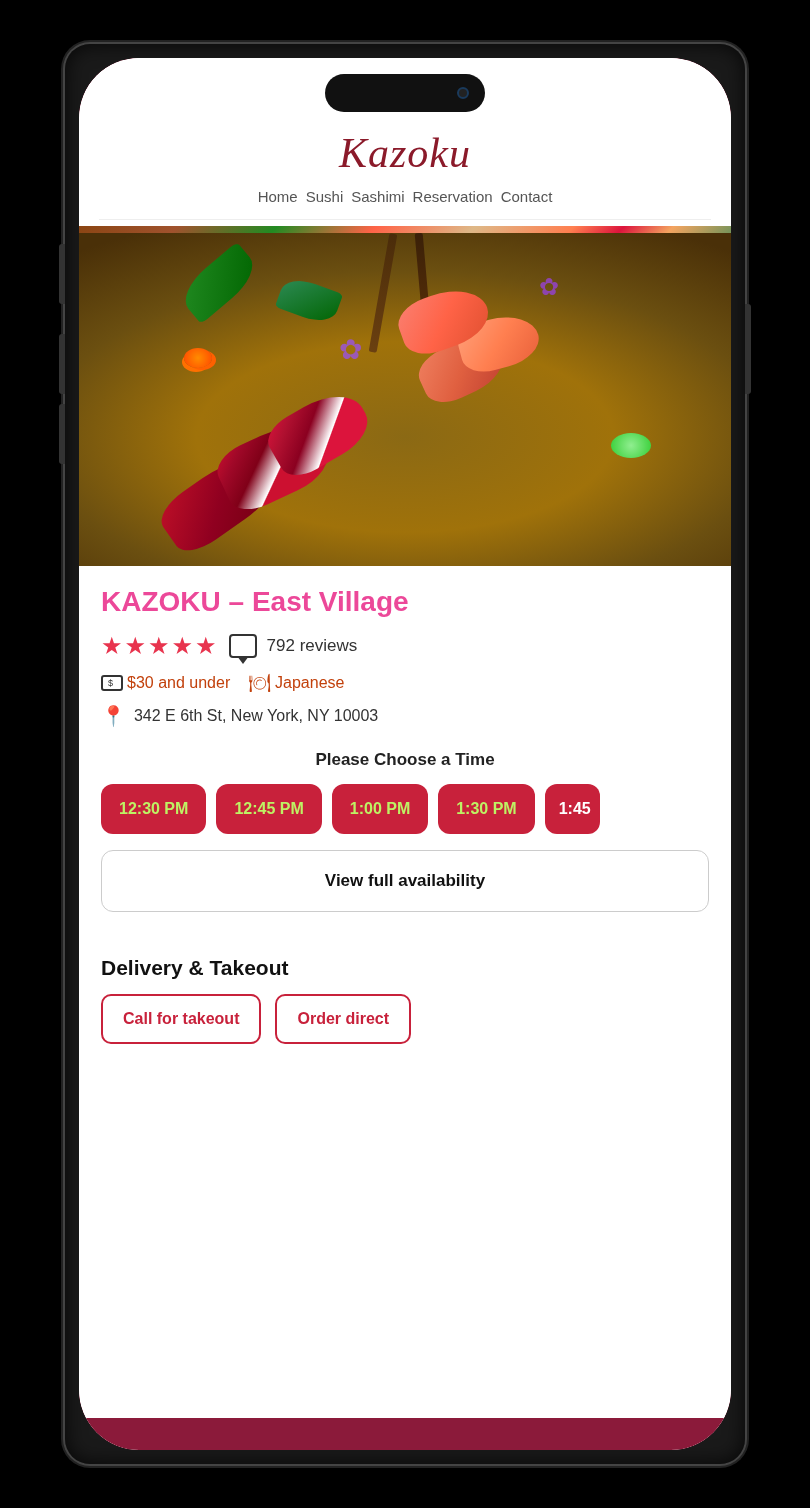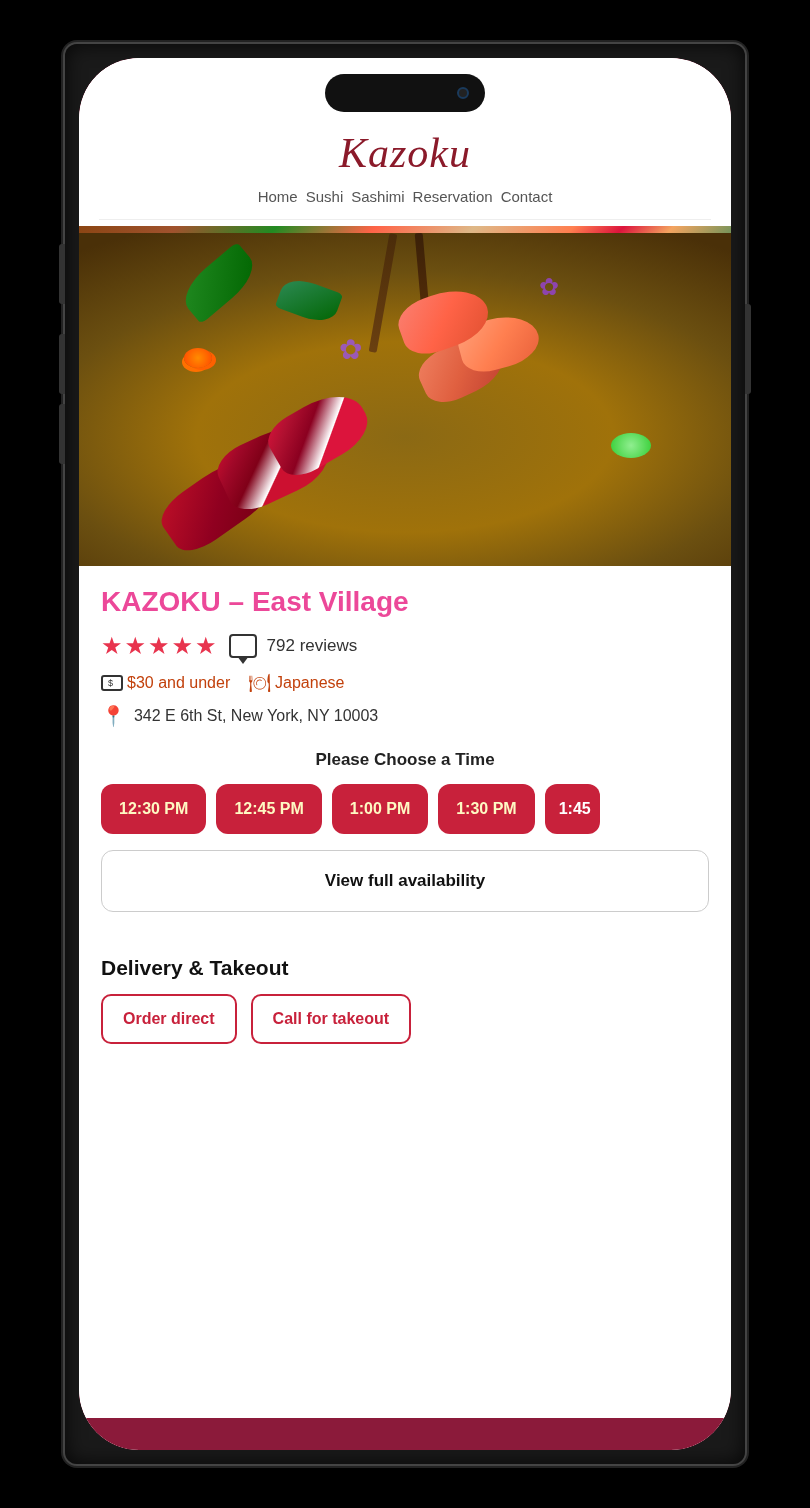--- a/index.html
+++ b/index.html
@@ -10,21 +10,21 @@
       justify-content: center;
       align-items: center;
       min-height: 100vh;
       font-family: -apple-system, BlinkMacSystemFont, 'Segoe UI', sans-serif;
     }
 
     .phone-outer {
       width: 680px;
       height: 1420px;
       background: #1a1a1a;
-      border-radius: 12px;
+      border-radius: 25px;
       padding: 14px;
       box-shadow:
         0 0 0 2px #444,
         0 0 0 4px #222,
         inset 0 0 20px rgba(0,0,0,0.8);
       position: relative;
     }
 
     
     .phone-outer::before {
@@ -318,21 +318,21 @@
 
     .time-slots {
       display: flex;
       gap: 10px;
       overflow-x: hidden;
       margin-bottom: 16px;
     }
 
     .time-slot {
       background: #c8213b;
-      color: #fef9c3;
+      color: #bef264;
       border: none;
       border-radius: 12px;
       padding: 16px 18px;
       font-size: 16px;
       font-weight: 600;
       cursor: pointer;
       white-space: nowrap;
       flex-shrink: 0;
     }
 
@@ -479,22 +479,22 @@
             <button class="time-slot">1:00 PM</button>
             <button class="time-slot">1:30 PM</button>
             <button class="time-slot-partial">1:45</button>
           </div>
           <button class="view-availability-btn">View full availability</button>
         </div>
 
         <div class="delivery-section">
           <div class="delivery-title">Delivery &amp; Takeout</div>
           <div class="delivery-buttons">
+            <button class="btn-outline-red">Call for takeout</button>
             <button class="btn-outline-red">Order direct</button>
-            <button class="btn-outline-red">Call for takeout</button>
           </div>
         </div>
 
       </div>
 
       <div class="phone-bottom"></div>
     </div>
   </div>
 </div>
 

